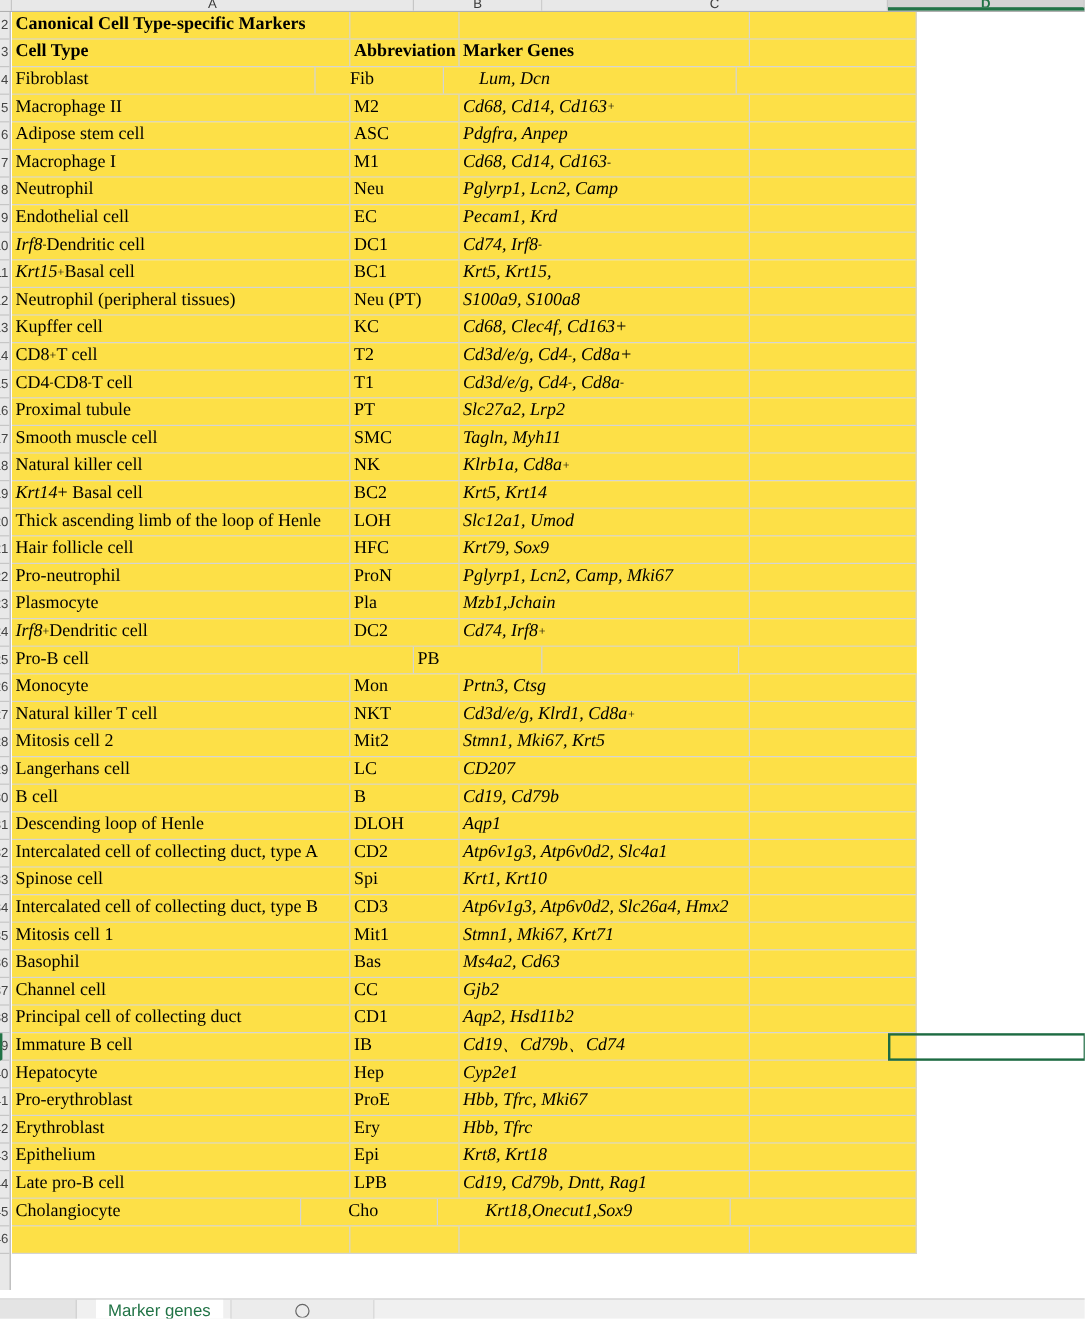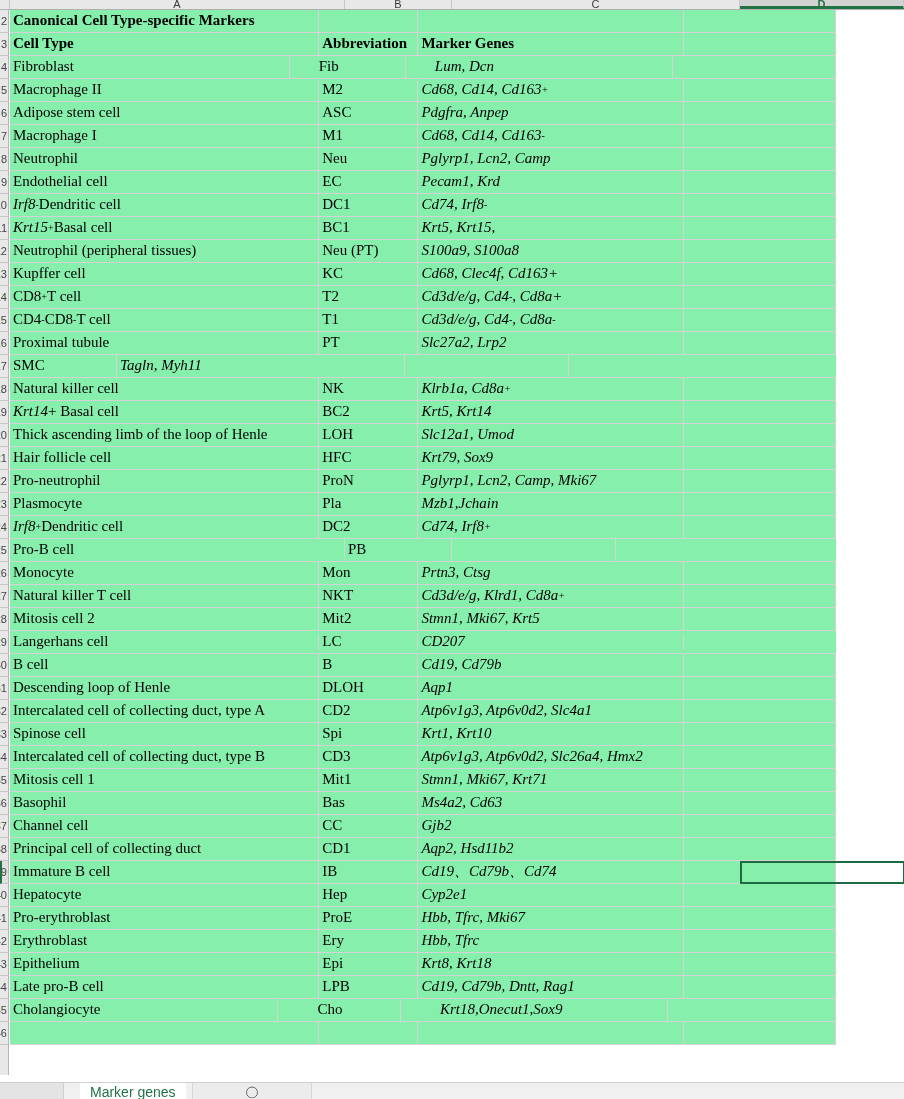--- a/index.html
+++ b/index.html
@@ -86,22 +86,22 @@
     position: absolute;
     left: 10px; top: 10px;
     width: 894px;
     height: 1065px;
     overflow: hidden;
   }
   .row {
     display: flex;
     box-sizing: border-box;
     border-bottom: 1px solid #d4d4d4;
-    width: 826px;
-    background: #86efac;
+    width: 754px;
+    background: #fde047;
   }
   .cell {
     box-sizing: border-box;
     border-right: 1px solid #d4d4d4;
     padding: 0 2px 0 3px;
     font-size: 15px;
     color: #000;
     white-space: nowrap;
     overflow: hidden;
     display: flex;
@@ -378,20 +378,21 @@
       </div>
       <div class="row" style="height: 23px;">
         <div class="cell c-a">Proximal tubule</div>
         <div class="cell c-b">PT</div>
         <div class="cell c-c">
           <span class="ital">Slc27a2, Lrp2</span>
         </div>
         <div class="cell c-d"></div>
       </div>
       <div class="row" style="height: 23px;">
+        <div class="cell c-a">Smooth muscle cell</div>
         <div class="cell c-b">SMC</div>
         <div class="cell c-c">
           <span class="ital">Tagln, Myh11</span>
         </div>
         <div class="cell c-d"></div>
       </div>
       <div class="row" style="height: 23px;">
         <div class="cell c-a">Natural killer cell</div>
         <div class="cell c-b">NK</div>
         <div class="cell c-c">

